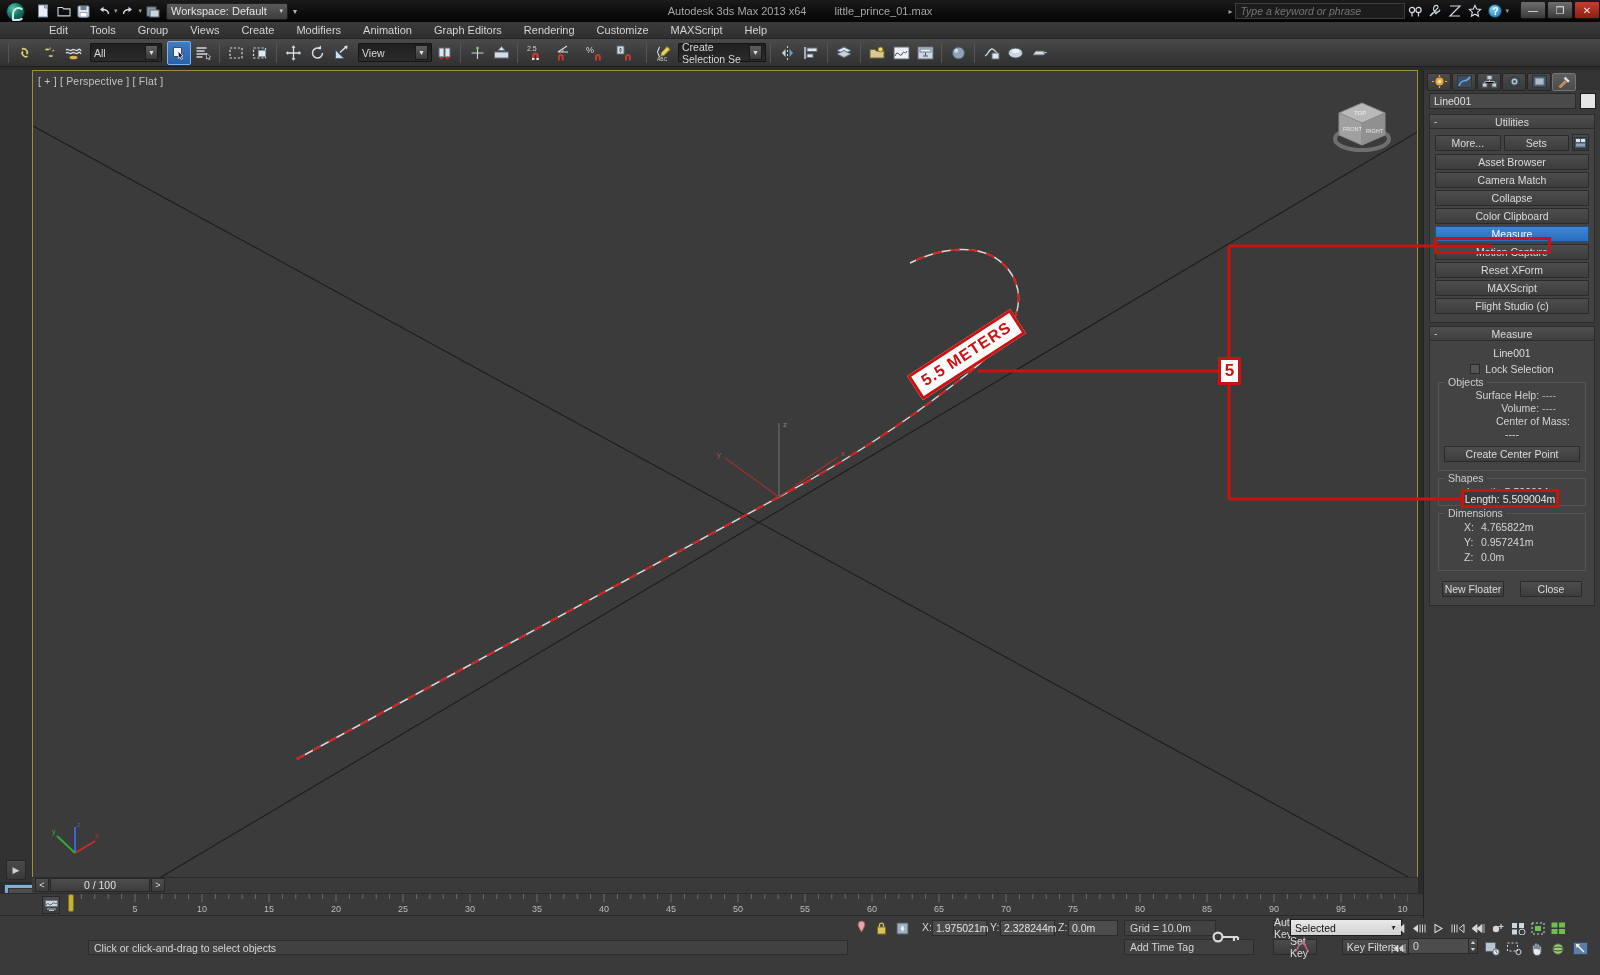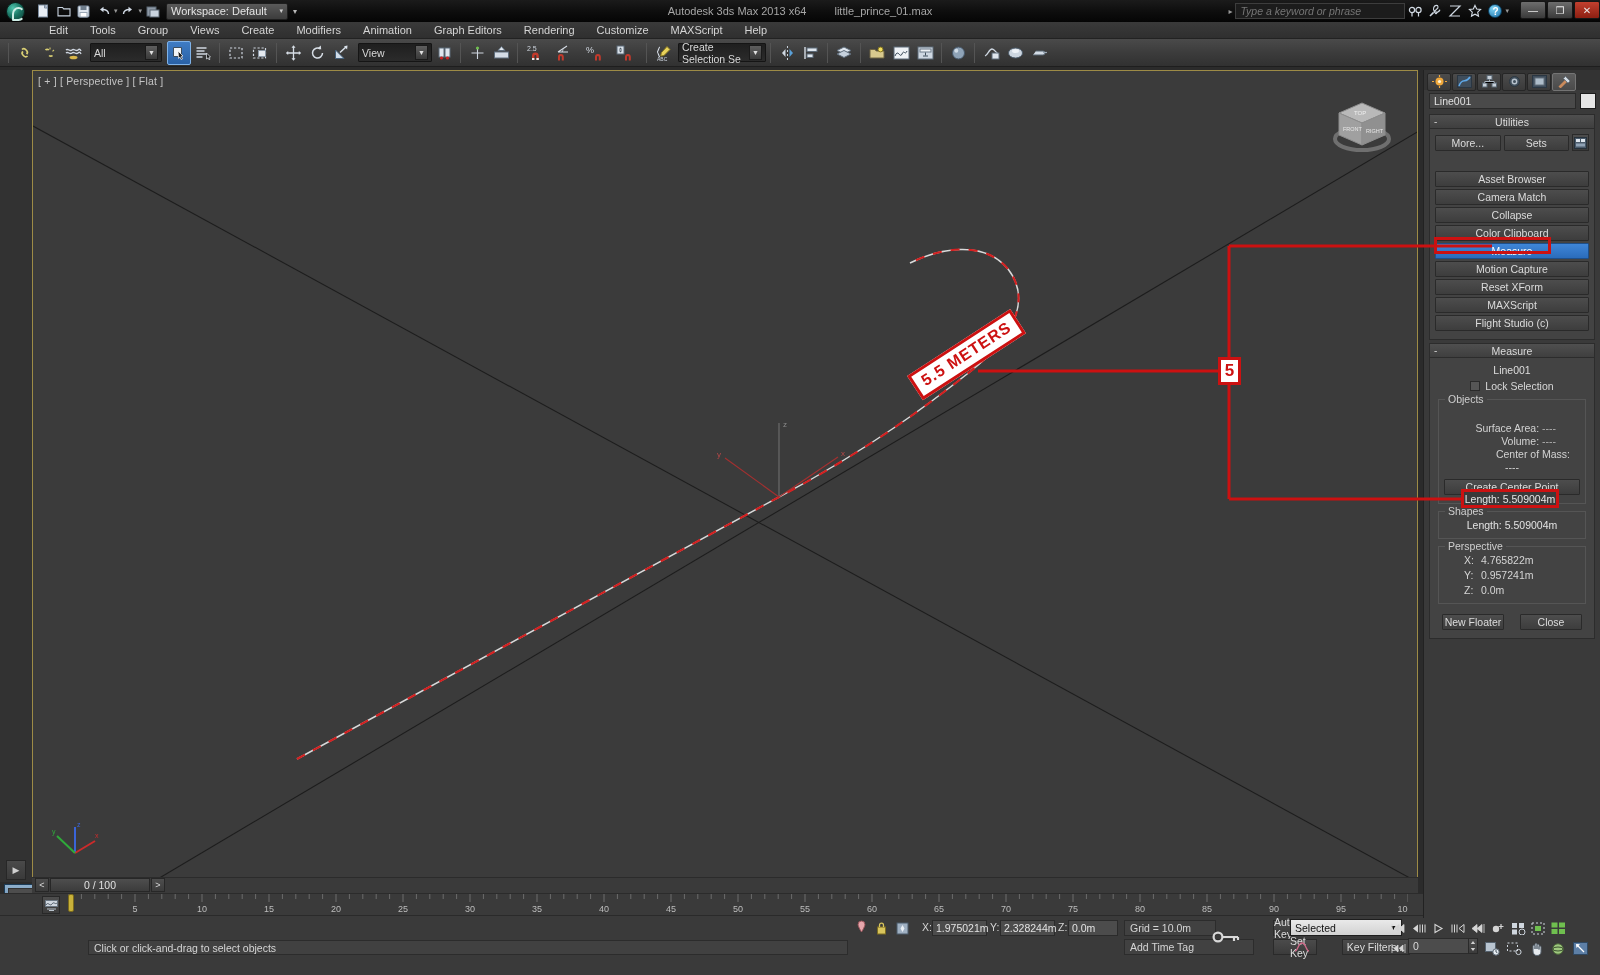--- a/index.html
+++ b/index.html
@@ -180,34 +180,34 @@
   .mbtn {
     height:16px; background:linear-gradient(to bottom,#4d4d4d,#3d3d3d);
     border:1px solid #2a2a2a; border-radius:1px;
     display:flex; align-items:center; justify-content:center;
     font-size:10.5px; color:#dcdcdc; margin-bottom:2px;
   }
   .mbtn.selected {
     background:linear-gradient(to bottom,#3f86d8,#2a6cbb);
     border-color:#1e4f8a; color:#ffffff;
   }
-  .row2 { display:flex; gap:3px; margin-bottom:20px; align-items:center; }
+  .row2 { display:flex; gap:3px; margin-bottom:3px; align-items:center; }
   .row2 .mbtn { flex:1; margin-bottom:0; }
   .setsicon {
     width:17px;height:17px;background:linear-gradient(to bottom,#4d4d4d,#3b3b3b);
     border:1px solid #2a2a2a; display:flex;align-items:center;justify-content:center;
   }
 
   .meas-title { text-align:center; font-size:10.5px; color:#dedede; margin:2px 0 4px 0; }
   .chk-row { display:flex; align-items:center; justify-content:center; gap:5px; margin-bottom:4px; }
   .chkbox { width:10px;height:10px;background:#555; border:1px solid #2a2a2a; }
   .chk-lbl { font-size:10.5px; color:#d7d7d7; }
 
   .group {
-    border:1px solid #555; margin:7px 2px 4px 2px; padding:22px 5px 6px 5px; position:relative;
+    border:1px solid #555; margin:7px 2px 4px 2px; padding:6px 5px 6px 5px; position:relative;
   }
   .group > .gtitle {
     position:absolute; top:-7px; left:6px; background:#434343; padding:0 3px;
     font-size:10.5px; color:#cfcfcf;
   }
   .kv { font-size:10.5px; color:#d2d2d2; text-align:right; padding-right:24px; line-height:13px; }
   .kv .dash { color:#b0b0b0; }
   .ctr { text-align:center; font-size:10.5px; color:#d2d2d2; line-height:13px; }
   .dimrow { font-size:10.5px; color:#d5d5d5; line-height:15px; padding-left:20px; }
   .dimrow b { font-weight:normal; display:inline-block; width:14px; }
@@ -1097,21 +1097,21 @@
       <div class="ro-body" style="padding:4px 6px 8px 6px;">
         <div class="meas-title">Line001</div>
         <div class="chk-row">
           <span class="chkbox"></span>
           <span class="chk-lbl">Lock Selection</span>
         </div>
 
         <div class="group">
           <span class="gtitle">Objects</span>
           <div class="kv">
-            <span>Surface Area:</span>
+            <span>Surface Help:</span>
             <span class="dash">----</span>
           </div>
           <div class="kv">
             <span>Volume:</span>
             <span class="dash">----</span>
           </div>
           <div class="kv" style="padding-right:10px;">
             <span>Center of Mass:</span>
           </div>
           <div class="ctr dash">----</div>
@@ -1120,21 +1120,21 @@
 
         <div class="group" style="padding:5px;">
           <span class="gtitle">Shapes</span>
           <div class="len-field">
             <span>Length:</span>
             <span>5.509004m</span>
           </div>
         </div>
 
         <div class="group" style="padding:6px 5px 5px 5px;">
-          <span class="gtitle">Perspective</span>
+          <span class="gtitle">Dimensions</span>
           <div class="dimrow">
             <b>X:</b>
             <span>4.765822m</span>
           </div>
           <div class="dimrow">
             <b>Y:</b>
             <span>0.957241m</span>
           </div>
           <div class="dimrow">
             <b>Z:</b>

